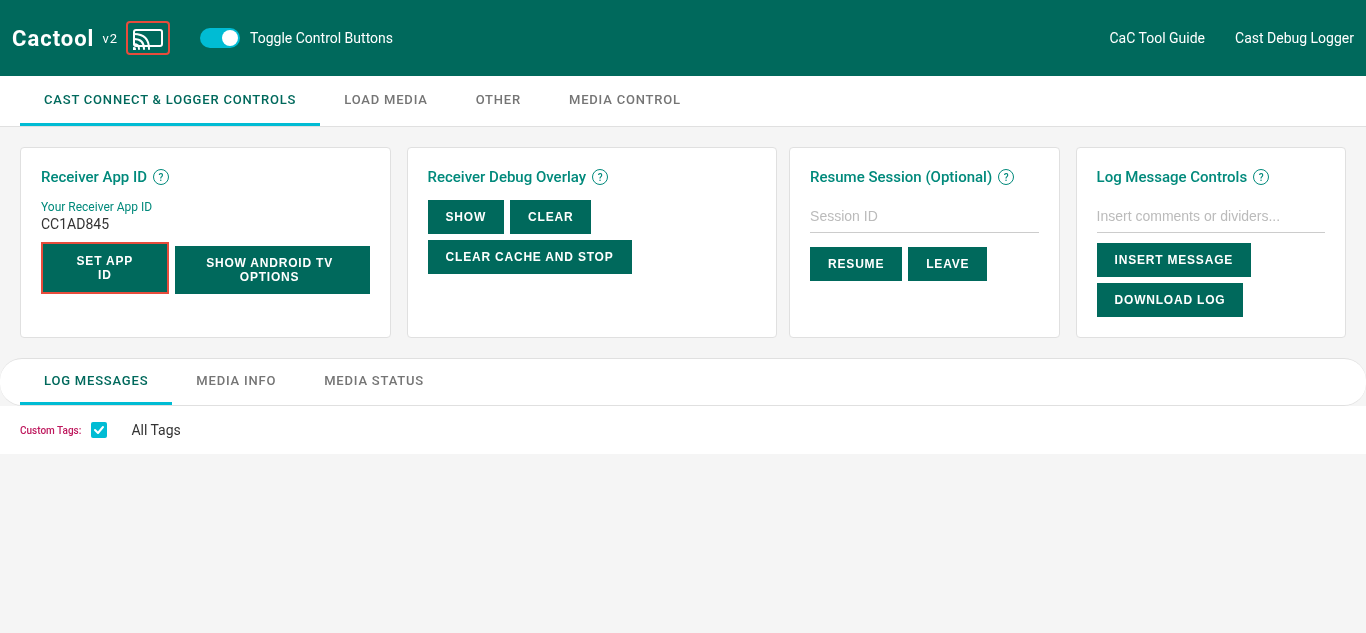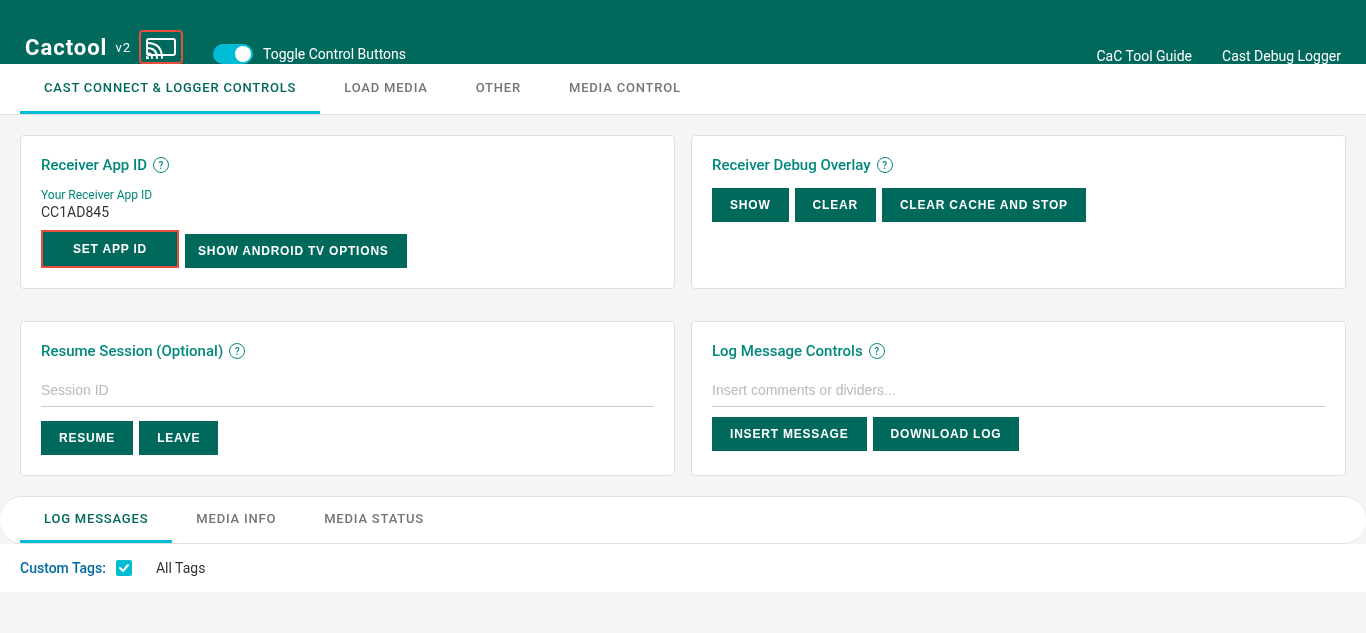--- a/index.html
+++ b/index.html
@@ -2,23 +2,23 @@
 <html><head>
   <meta charset="utf-8">
   <style>
     * { box-sizing: border-box; margin: 0; padding: 0; }
     body { font-family: Roboto, Arial, sans-serif; background: #f5f5f5; color: #333; font-size: 14px; }
 
     
     .header {
       background: #00695c;
       display: flex;
-      align-items: flex-end;
-      padding: 0 25px;
-      height: 64px;
+      align-items: center;
+      padding: 0 12px;
+      height: 76px;
       color: white;
     }
     .header-logo {
       display: flex;
       align-items: center;
       gap: 8px;
       font-size: 22px;
       font-weight: bold;
       letter-spacing: 1px;
     }
@@ -96,22 +96,21 @@
     }
     .tab.active {
       color: #00695c;
       border-bottom: 3px solid #00bcd4;
     }
 
     
     .main {
       padding: 20px;
       display: flex;
-      flex-direction: column;
-      gap: 32px;
+      gap: 12px;
     }
 
     
     .cards-row {
       display: flex;
       gap: 16px;
     }
     .card {
       background: white;
       border: 1px solid #e0e0e0;
@@ -261,22 +260,22 @@
 
     
     .custom-tags-area {
       background: white;
       padding: 16px 20px;
       display: flex;
       align-items: center;
       gap: 10px;
     }
     .custom-tags-label {
-      font-size: 14px;
-      color: #0369a1;
+      font-size: 10px;
+      color: #be185d;
       font-weight: 500;
     }
     .checkbox-container {
       display: flex;
       align-items: center;
       gap: 24px;
     }
     .checkbox-box {
       width: 16px;
       height: 16px;

